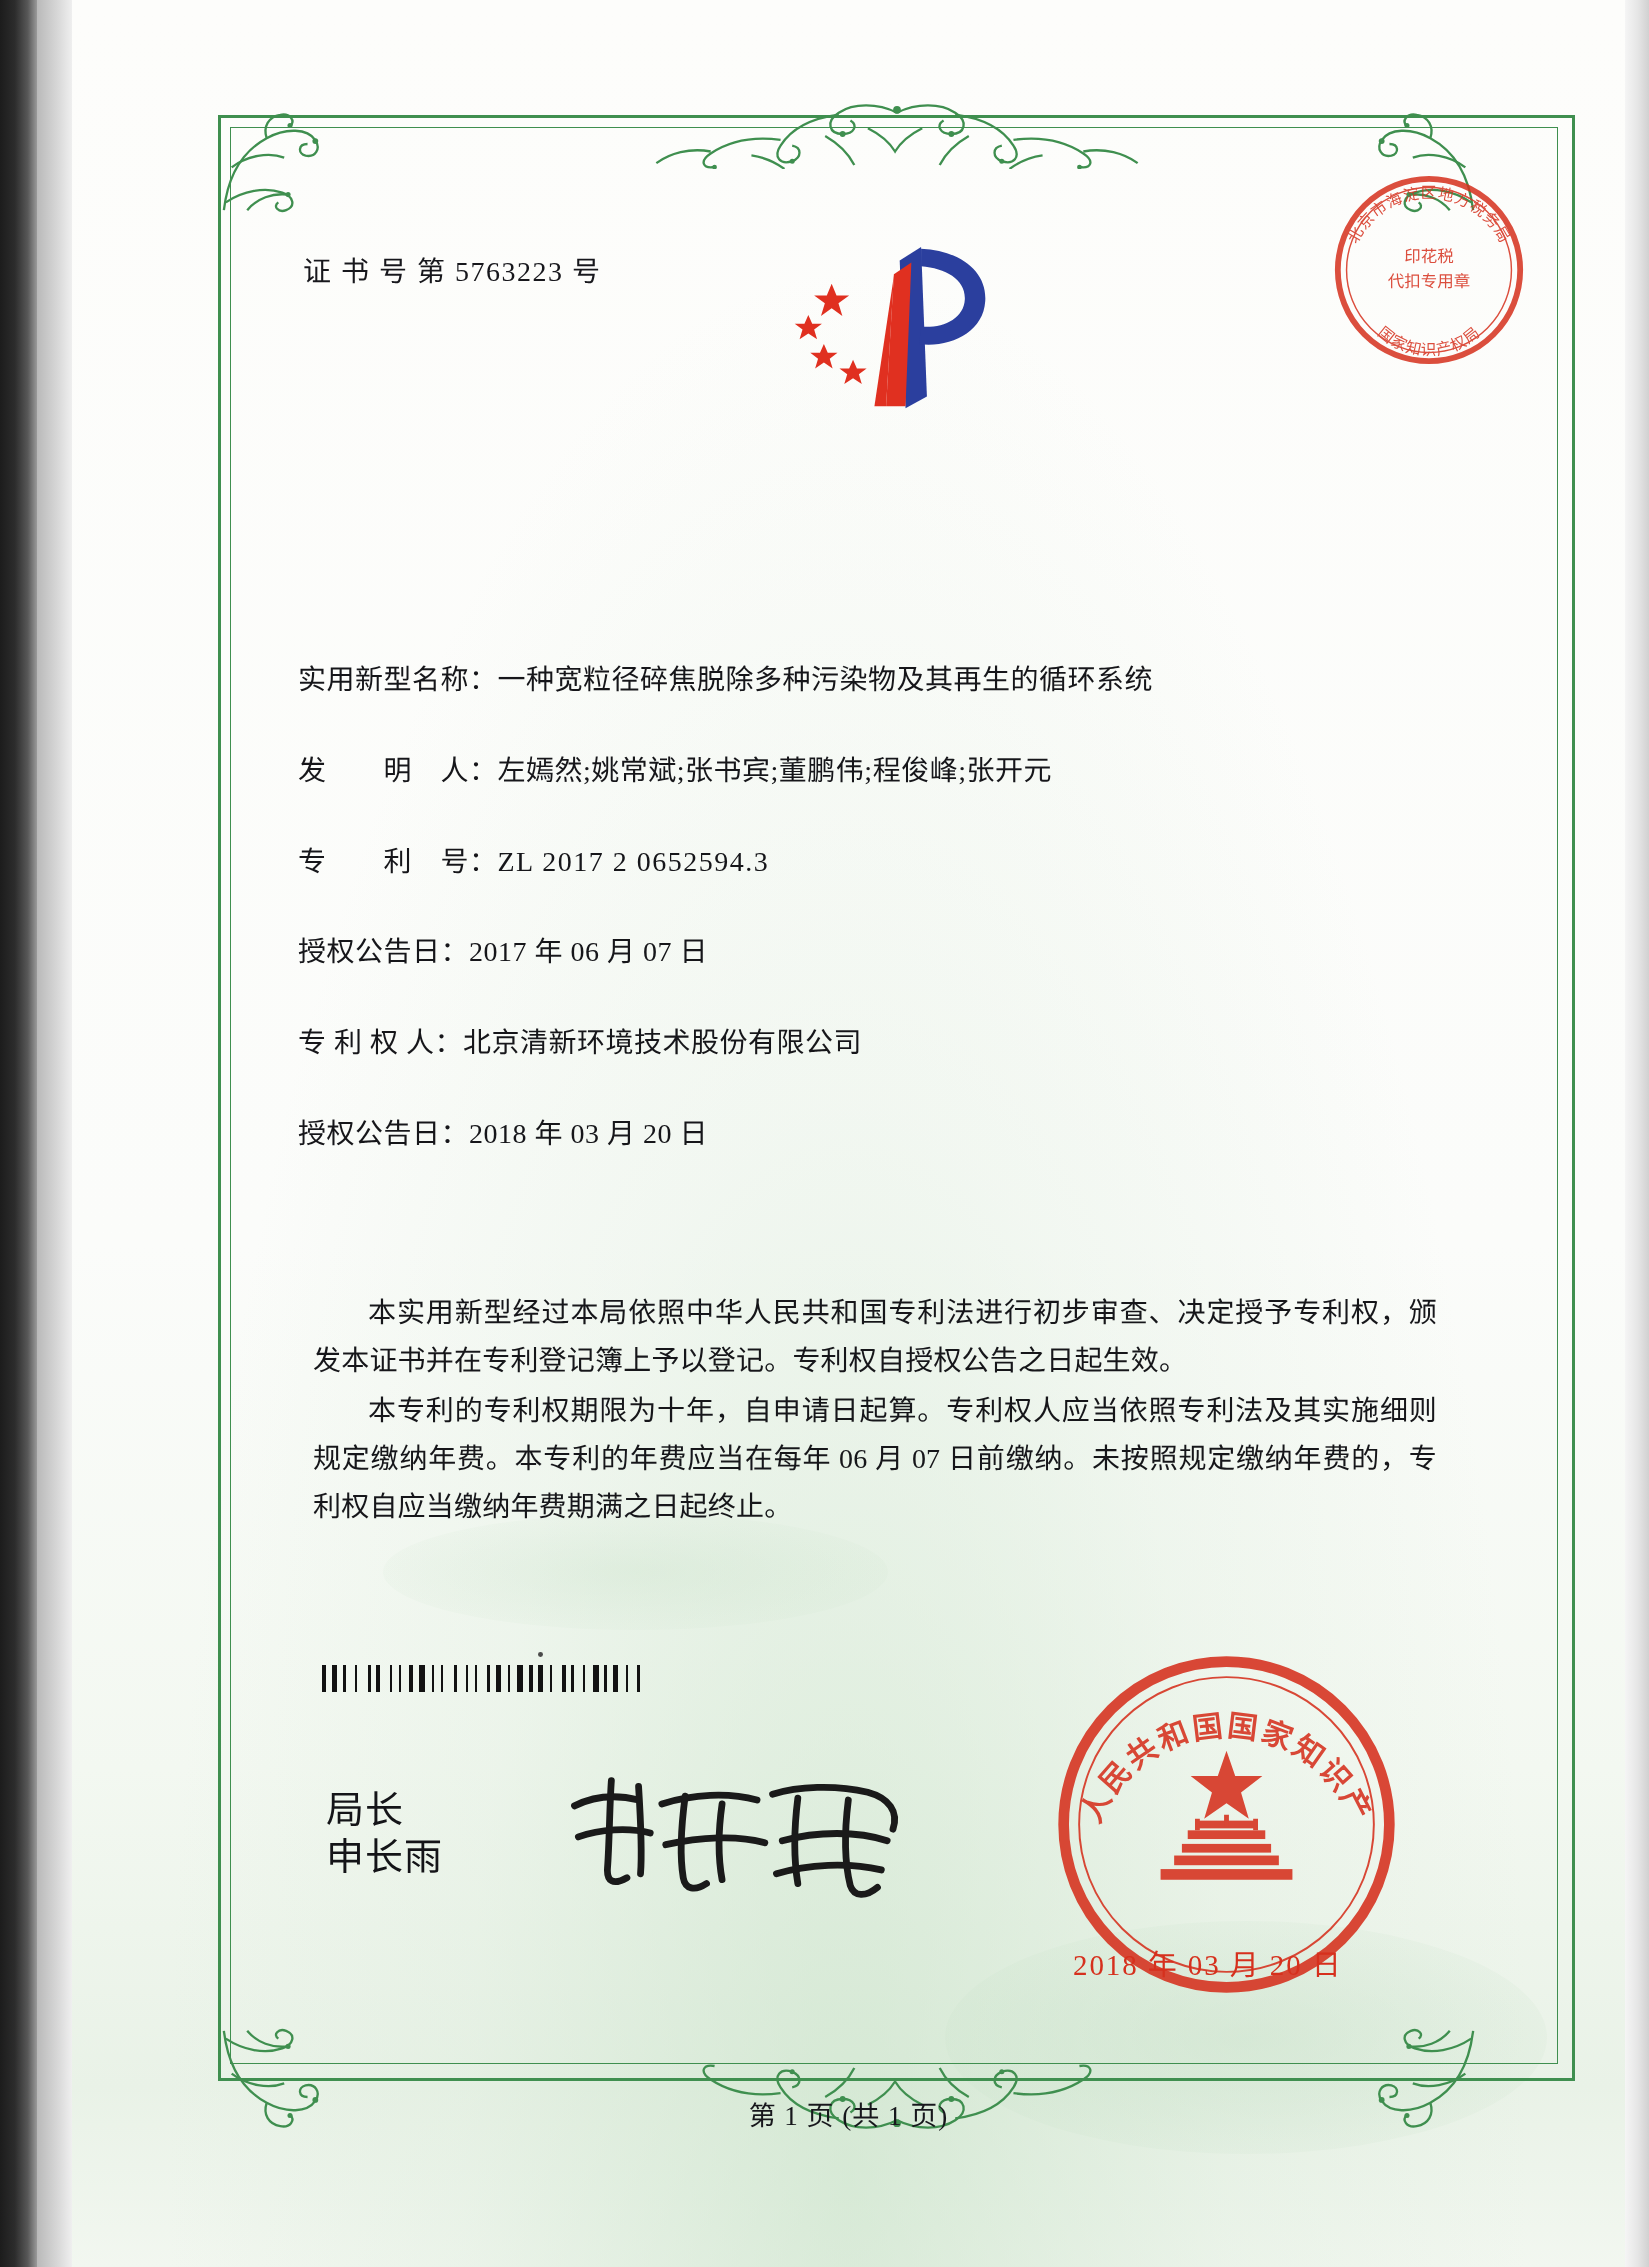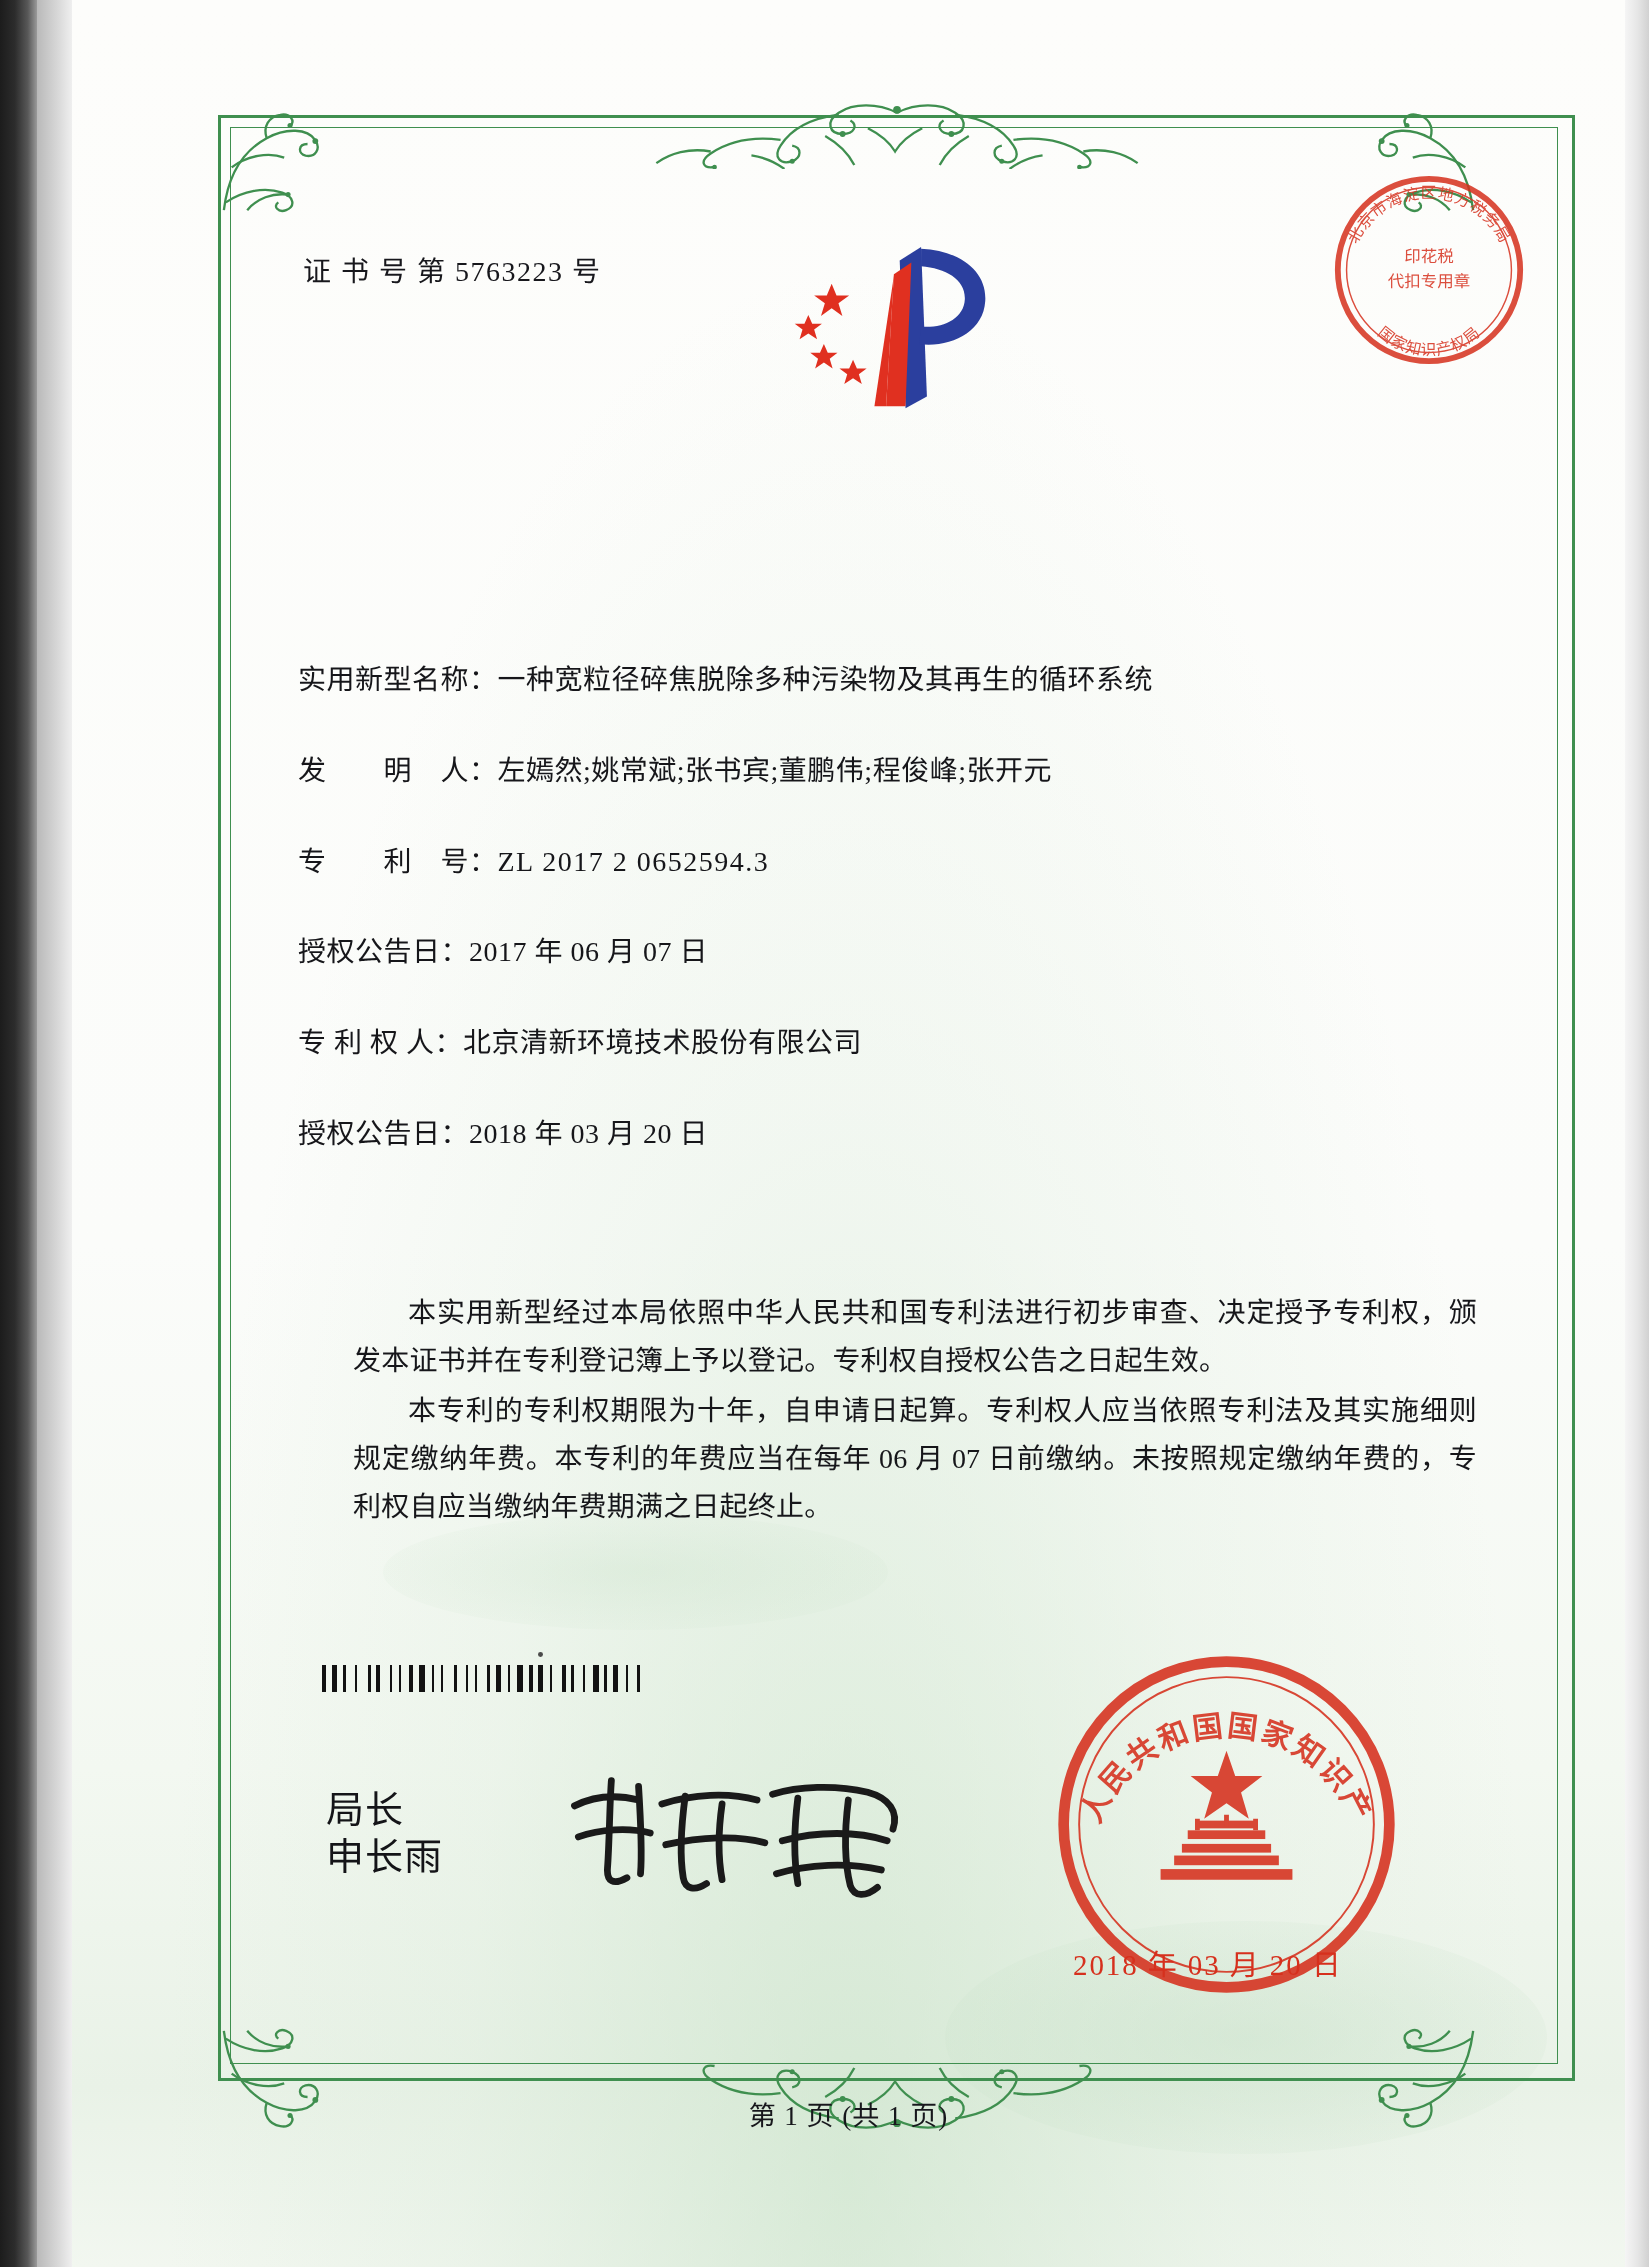--- a/index.html
+++ b/index.html
@@ -137,21 +137,20 @@
   }
 
   
   .paras {
     position: absolute;
     left: 241px; top: 1289px;
     width: 1124px;
     color: #16161a;
     font-size: 28px;
     line-height: 48px;
-    margin-left: 40px;
   }
   .paras p {
     margin: 0 0 1.9px 0;
     text-indent: 55px;
     text-align: justify;
     letter-spacing: 0.2px;
   }
 
   
   .barcode {

